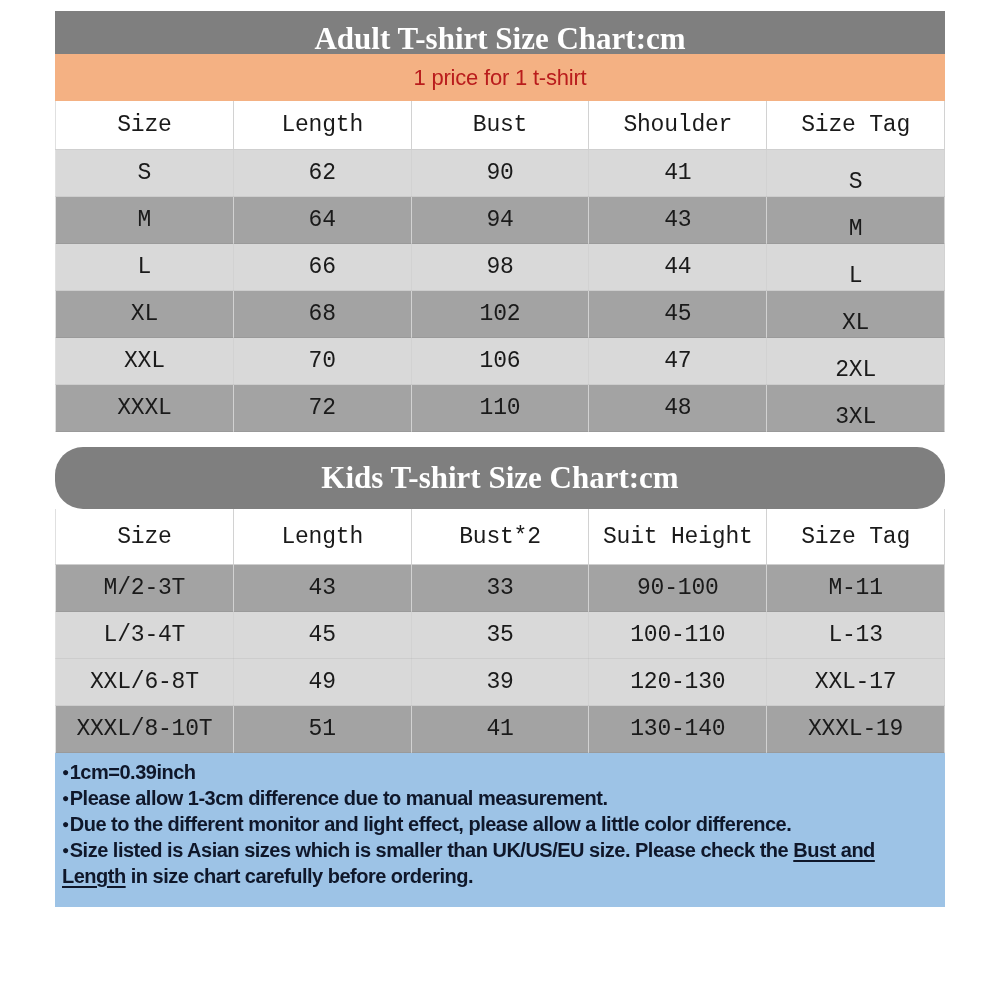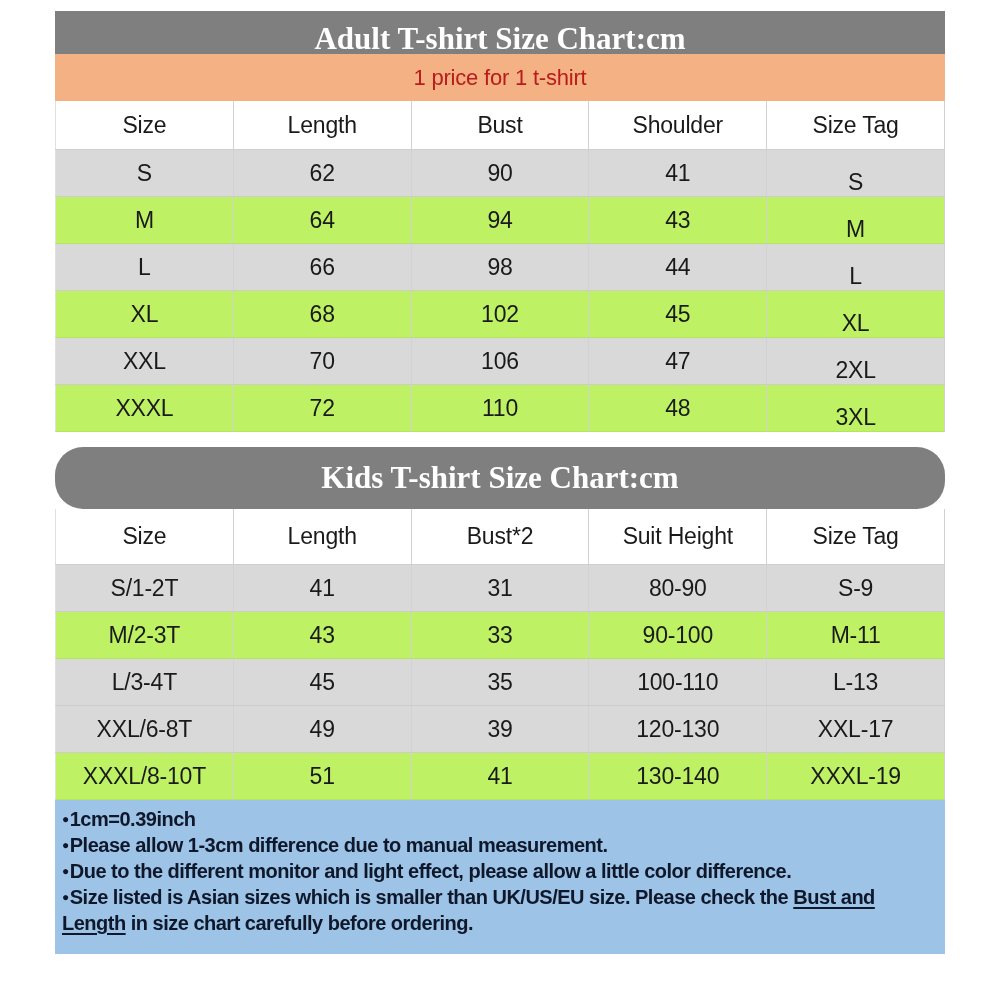--- a/index.html
+++ b/index.html
@@ -17,21 +17,21 @@
   }
   .adult-title { height:43px; line-height:56px; }
   .kids-title  { height:62px; line-height:62px;border-radius:28px; }
 
   .price-bar {
     background:#f4b183; color:#b91c1c; text-align:center;
     height:47px; line-height:47px; font-size:22px; letter-spacing:-0.2px;
   }
 
   table.size-table {
-    width:100%; border-collapse:collapse; table-layout:fixed; background:#bef264;
+    width:100%; border-collapse:collapse; table-layout:fixed; background:#a3a3a3;font-family:Liberation Mono, monospace;
   }
   table.size-table th, table.size-table td {
     width:20%; height:46px; padding:0; text-align:center; vertical-align:middle;
     font-size:23px; font-weight:normal; color:#1a1a1a; letter-spacing:-0.2px;
     border-right:1px solid #d2d2d2;
     border-bottom:1px solid rgba(0,0,0,0.05);
   }
   table.size-table th:first-child, table.size-table td:first-child { border-left:1px solid #e0e0e0; }
   table.size-table thead th { height:48px; background:#ffffff; border-bottom:1px solid #cfcfcf; }
   table.kids thead th { height:55px; }
@@ -124,27 +124,20 @@
       <thead>
         <tr>
           <th>Size</th>
           <th>Length</th>
           <th>Bust*2</th>
           <th>Suit Height</th>
           <th>Size Tag</th>
         </tr>
       </thead>
       <tbody>
-        <tr class="stripe">
-          <td>S/1-2T</td>
-          <td>41</td>
-          <td>31</td>
-          <td>80-90</td>
-          <td>S-9</td>
-        </tr>
         <tr>
           <td>M/2-3T</td>
           <td>43</td>
           <td>33</td>
           <td>90-100</td>
           <td>M-11</td>
         </tr>
         <tr class="stripe">
           <td>L/3-4T</td>
           <td>45</td>

